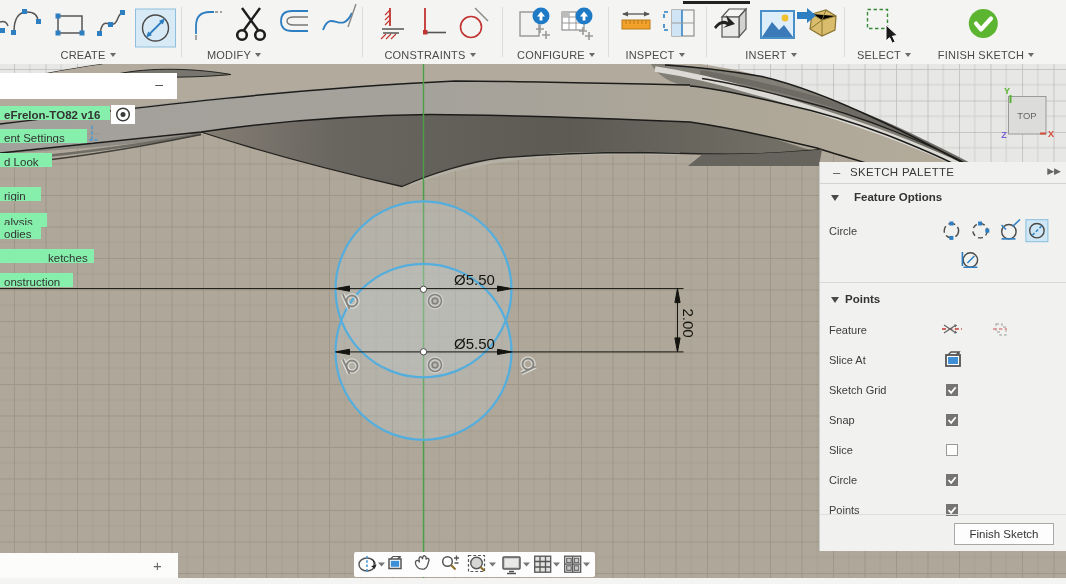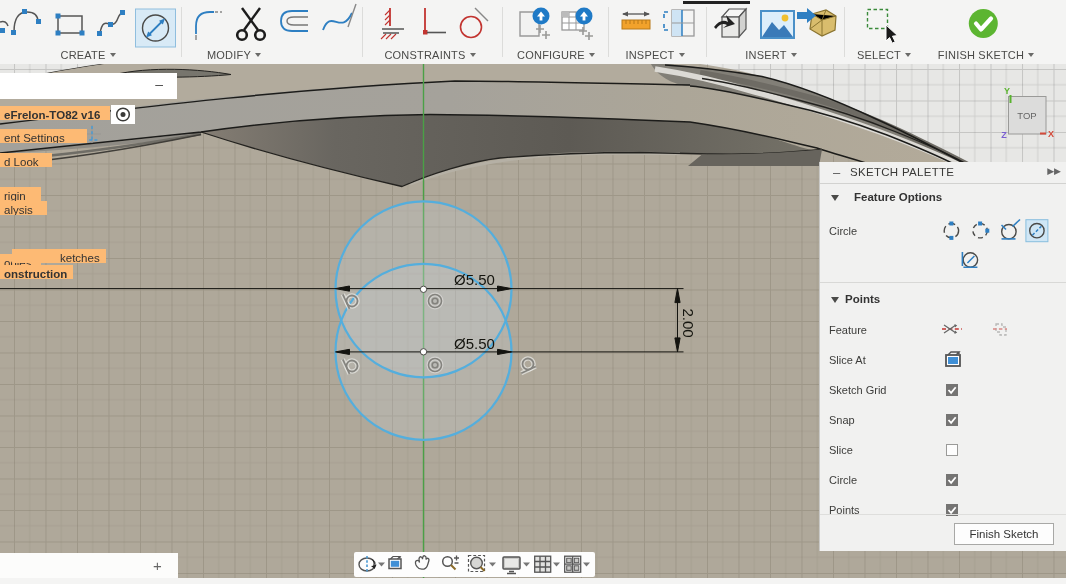--- a/index.html
+++ b/index.html
@@ -4,21 +4,21 @@
 <style>
   html,body{margin:0;padding:0;width:1066px;height:584px;overflow:hidden;
     font-family:"Liberation Sans",sans-serif;background:#f3f3f2;}
   #stage{position:absolute;left:0;top:0;width:1066px;height:584px;}
   .abs{position:absolute;}
   #toolbar{position:absolute;left:0;top:0;width:1066px;height:64px;background:#f4f4f3;}
   .sep{position:absolute;top:7px;width:1px;height:50px;background:#dcdcda;}
   .glabel{position:absolute;top:49px;font-size:11px;color:#4a4a48;letter-spacing:0.2px;white-space:nowrap;}
   .glabel .dd{display:inline-block;width:0;height:0;border-left:3.5px solid transparent;
      border-right:3.5px solid transparent;border-top:4px solid #6a6a68;margin-left:4px;vertical-align:2px;}
-  .wlabel{position:absolute;background:#fdba74;color:#333;font-size:11.5px;line-height:18px;height:14px;
+  .wlabel{position:absolute;background:#86efac;color:#333;font-size:11.5px;line-height:18px;height:14px;
      padding-left:4px;white-space:nowrap;overflow:hidden;}
   #palette{position:absolute;left:819px;top:162px;width:247px;height:389px;background:#f1f1f0;
      border-left:1px solid #c9c9c7;box-sizing:border-box;font-size:11px;color:#3c3c3a;}
   .prow{position:absolute;left:9px;font-size:11px;color:#3c3c3a;}
   .cb{position:absolute;left:126px;width:12px;height:12px;}
   .cb.on{background:#757473;}
   .cb.off{background:#fdfdfd;border:1px solid #9a9a98;width:10px;height:10px;}
   .cb.on svg{position:absolute;left:0;top:0;}
   #fsbtn{position:absolute;left:134px;top:361px;width:100px;height:22px;background:#fdfdfd;
      border:1px solid #a8a8a6;box-sizing:border-box;text-align:center;font-size:11.5px;color:#333;line-height:20px;}
@@ -167,24 +167,24 @@
     </div>
 <div class="wlabel" style="left:0;top:105.5px;width:106px;font-weight:bold;">eFrelon-TO82 v16</div>
 <div class="abs" style="left:110.5px;top:105px;width:24px;height:19px;background:#fff;"></div>
 <svg class="abs" style="left:110.5px;top:105px" width="24" height="19">
   <circle cx="12" cy="9.5" r="6.3" fill="none" stroke="#3a3a38" stroke-width="1.5"></circle>
   <circle cx="12" cy="9.5" r="2.5" fill="#3a3a38"></circle>
 </svg>
 <div class="wlabel" style="left:0;top:129px;width:83px;">ent Settings</div>
 <div class="wlabel" style="left:0;top:153px;width:48px;">d Look</div>
 <div class="wlabel" style="left:0;top:187px;width:37px;">rigin</div>
-<div class="wlabel" style="left:0;top:201px;width:43px;text-decoration:underline;">alysis</div>
-<div class="wlabel" style="left:0;top:225px;width:37px;margin-top:29px;">odies</div>
-<div class="wlabel" style="left:12px;top:249px;width:46px;padding-left:48px;">ketches</div>
-<div class="wlabel" style="left:0;top:265px;width:69px;font-weight:bold;">onstruction</div>
+<div class="wlabel" style="left:0;top:213px;width:43px;text-decoration:underline;">alysis</div>
+<div class="wlabel" style="left:0;top:225px;width:37px;">odies</div>
+<div class="wlabel" style="left:0;top:249px;width:46px;padding-left:48px;">ketches</div>
+<div class="wlabel" style="left:0;top:273px;width:69px;">onstruction</div>
 <div id="toolbar">
 <div style="position:absolute;left:683px;top:1px;width:67px;height:3px;background:#222;"></div>
 <div class="sep" style="left:181px"></div>
 <div class="sep" style="left:362px"></div>
 <div class="sep" style="left:502px"></div>
 <div class="sep" style="left:608px"></div>
 <div class="sep" style="left:706px"></div>
 <div class="sep" style="left:844px"></div>
 <div class="glabel" style="left:28px;width:120px;text-align:center;">CREATE<span class="dd"></span></div>
 <div class="glabel" style="left:207px;width:120px;text-align:left;">MODIFY<span class="dd"></span></div>

